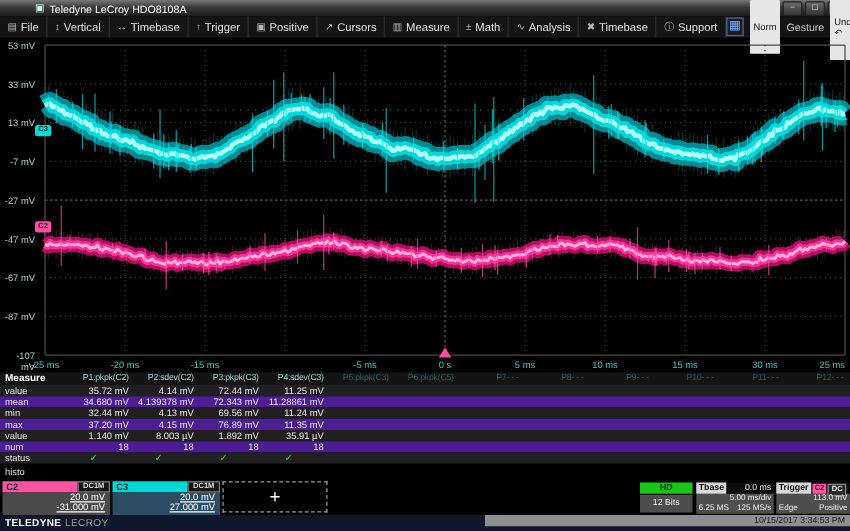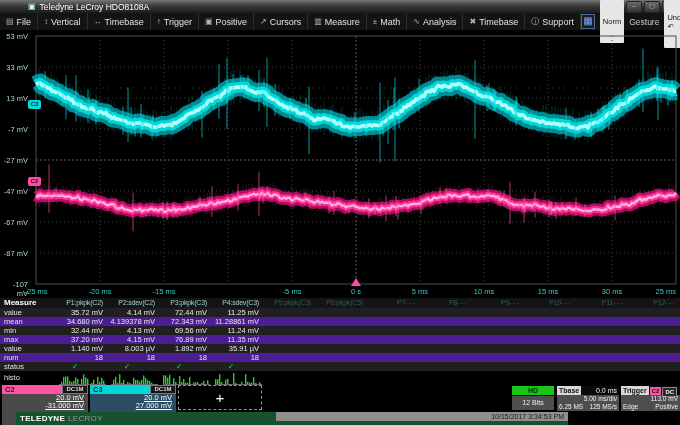--- a/index.html
+++ b/index.html
@@ -59,21 +59,21 @@
     font-size:7px;text-align:center;line-height:14px;}
   .infobox{position:absolute;top:386px;height:25px;}
   .ibhead{display:flex;height:9px;line-height:9px;align-items:stretch;}
   .ibtitle{background:#d8d8d8;color:#111;font-size:7px;padding:0 2px;font-weight:bold;}
   .ibval{flex:1;text-align:right;color:#eee;font-size:7px;padding-right:2px;}
   .badge{font-size:6px;font-weight:bold;padding:0 2px;margin-left:1px;line-height:8px;height:8px;margin-top:0.5px;}
   .ibbody{background:#4e4e4e;height:16px;color:#f0f0f0;font-size:6.5px;}
   .ibline{display:flex;justify-content:space-between;padding:0 2px;height:8px;line-height:8px;}
   .ibline.right{justify-content:flex-end;}
   
-  .footer{position:absolute;left:16px;top:412px;width:552px;height:13px;background:#14532d;}
+  .footer{position:absolute;left:0;top:412px;width:680px;height:13px;background:#0f172a;}
   .brand{position:absolute;left:4px;top:0;height:13px;line-height:13px;font-size:8px;color:#fff;font-weight:bold;letter-spacing:0.3px;}
   .brand .lt{color:#9a9a9a;font-weight:normal;margin-left:3px;}
   .tstrip{position:absolute;right:0;top:0;width:292px;height:9px;background:#8f8f8f;
     text-align:right;font-size:7px;line-height:9px;color:#1a1a1a;padding-right:4px;box-sizing:border-box;}
   .watermark{position:absolute;left:493px;top:396px;font-size:13.5px;font-weight:bold;
     color:rgba(52,214,96,0.55);letter-spacing:0.3px;z-index:40;pointer-events:none;}
 </style>
 </head>
 <body>
 
@@ -323,21 +323,21 @@
         <span class="mcell st">✓</span>
         <span class="mcell st"></span>
         <span class="mcell st"></span>
         <span class="mcell st"></span>
         <span class="mcell st"></span>
         <span class="mcell st"></span>
         <span class="mcell st"></span>
         <span class="mcell st"></span>
         <span class="mcell st"></span>
       </div>
-      <div class="mrow historow" style="height: 15px;">
+      <div class="mrow historow" style="height: 15px; flex-direction: column;">
         <span class="mlabel" style="line-height:13px;">histo</span>
         <svg width="624" height="15">
           <line x1="3" y1="13.5" x2="50" y2="13.5" stroke="#858585" stroke-width="0.8"></line>
           <rect x="5" y="11.047451902080809" width="1.4" height="1.952548097919192" fill="#2fca2f"></rect>
           <rect x="7" y="5.904046138807678" width="1.4" height="7.095953861192322" fill="#2fca2f"></rect>
           <rect x="9" y="5.450649218774125" width="1.4" height="7.549350781225875" fill="#2fca2f"></rect>
           <rect x="11" y="5.432321450685171" width="1.4" height="7.567678549314829" fill="#2fca2f"></rect>
           <rect x="13" y="9.928519648233866" width="1.4" height="3.0714803517661333" fill="#2fca2f"></rect>
           <rect x="15" y="11.090224126996082" width="1.4" height="1.9097758730039176" fill="#2fca2f"></rect>
           <rect x="17" y="9.90265688573487" width="1.4" height="3.0973431142651284" fill="#2fca2f"></rect>

